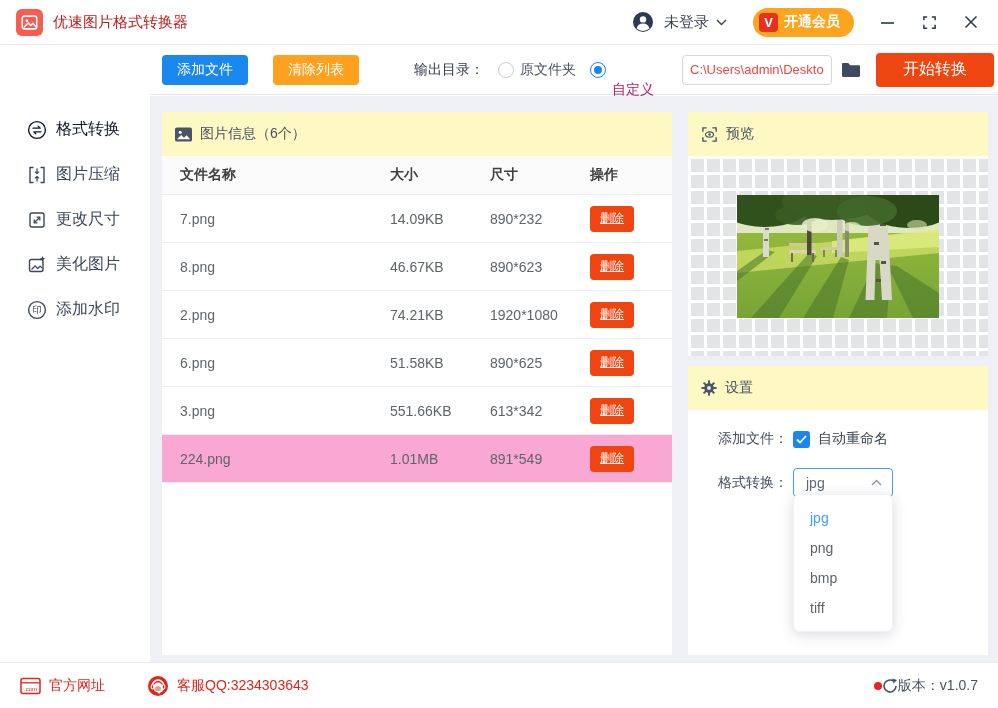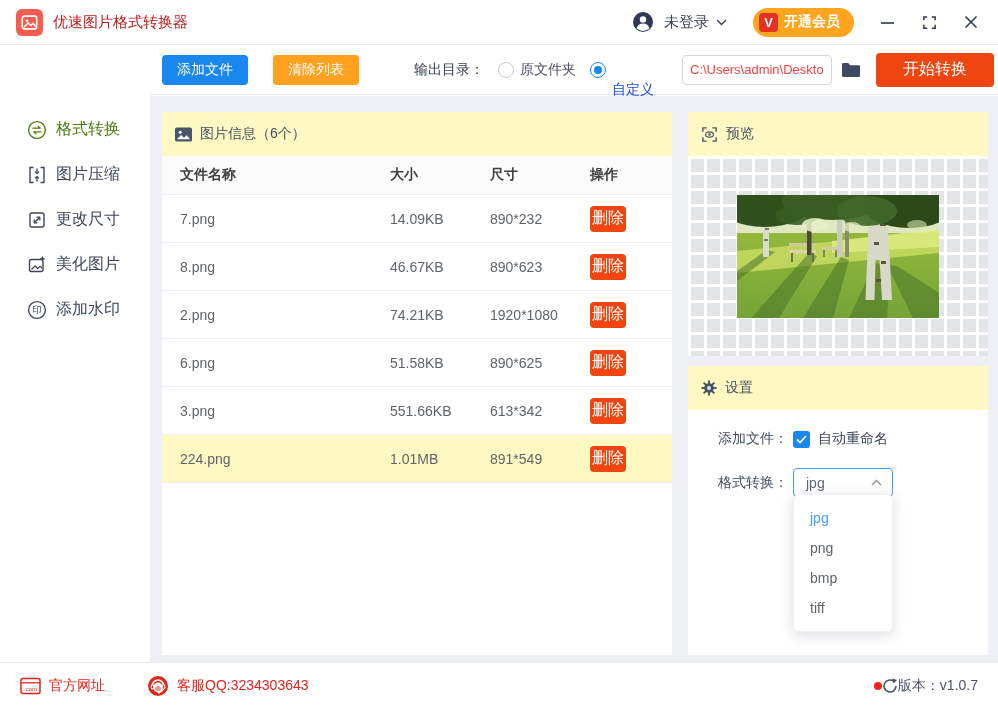--- a/index.html
+++ b/index.html
@@ -25,58 +25,58 @@
   .vip-label { color:#fff; font-size:14px; font-weight:bold; }
   .winctl { margin-left:24px; display:flex; align-items:center; justify-content:center;
     width:18px; height:18px; cursor:pointer; }
 
   
   .sidebar { position:absolute; top:45px; left:0; width:150px; bottom:46px; background:#fff;
     padding-top:62px; }
   .side-item { height:45px; display:flex; align-items:center; gap:9px; padding-left:27px;
     color:#3d4759; font-size:16px; cursor:pointer; }
   .side-item .side-ico { display:flex; align-items:center; }
-  .side-item.active { color:#4d7c0f; }
+  .side-item.active { color:#0f172a; }
 
   
   .toolbar { position:absolute; top:45px; left:150px; right:0; height:50px; background:#fff;
     border-bottom:1px solid #e6e8ee; display:flex; align-items:center; padding:0 4px 0 12px; }
   .btn { border:none; border-radius:4px; color:#fff; font-size:14px; height:30px; padding:0 15px;
     cursor:pointer; font-family:inherit; }
   .btn-blue { background:#1a87ee; }
   .btn-orange { background:#ffa01e; margin-left:25px; }
   .out-group { margin-left:auto; display:flex; align-items:center; }
   .out-label { font-size:14px; color:#333a49; }
   .radio-item { display:flex; align-items:center; gap:6px; margin-left:14px; cursor:pointer; }
   .radio { width:16px; height:16px; border-radius:50%; border:1px solid #c8ccd4; background:#fff; }
   .radio.checked { border:1px solid #1a87ee; display:flex; align-items:center; justify-content:center; }
   .radio.checked::after { content:""; width:8px; height:8px; border-radius:50%; background:#1a87ee; }
   .radio-label { font-size:14px; color:#4a5163; }
-  .radio-item.checked .radio-label { color:#1d4ed8;margin-top:41px; }
+  .radio-item.checked .radio-label { color:#be185d;margin-top:41px; }
   .path-input { width:150px; height:30px; border:1px solid #d4d7de; border-radius:4px;
     font-size:13px; color:#ef4444; padding:0 7px; margin-left:28px; font-family:inherit; }
   .folder-btn { margin-left:9px; background:none; border:none; cursor:pointer; display:flex; }
   .btn-start { background:#ee4511; width:118px; height:34px; font-size:16px; margin-left:15px; }
 
   
   .content-bg { position:absolute; left:150px; top:96px; right:0; bottom:46px; background:#eef0f5; }
 
   
   .table-card { position:absolute; left:162px; top:112px; width:510px; height:543px; background:#fff; }
   .card-header { height:44px; background:#fef9c3; display:flex; align-items:center; gap:8px;
     padding:0 13px; font-size:14px; color:#454f63; }
   .thead { display:grid; grid-template-columns:210px 100px 100px 1fr; align-items:center;
     height:39px; padding-left:18px; background:#fbfbfc; border-bottom:1px solid #ebeef5;
     font-size:14px; font-weight:bold; color:#404040; }
   .trow { display:grid; grid-template-columns:210px 100px 100px 1fr; align-items:center;
     height:48px; padding-left:18px; border-bottom:1px solid #ebeef5; font-size:14px; color:#5f6469;
     cursor:default; }
-  .trow.selected { background:#fef9c3; }
-  .del-btn { width:36px; height:26px; background:#ee4511; border:none; border-radius:4px;
-    color:#fff; font-size:16px; cursor:pointer; font-family:inherit; }
+  .trow.selected { background:#f9a8d4; }
+  .del-btn { width:44px; height:26px; background:#ee4511; border:none; border-radius:4px;
+    color:#fff; font-size:12px; cursor:pointer; font-family:inherit;text-decoration:underline; }
 
   
   .preview-card { position:absolute; left:688px; top:112px; width:300px; height:244px; }
   .checker { height:200px; background-color:#e3e4e6;
     background-image:linear-gradient(to right,#fff 0 3px,transparent 3px),
                      linear-gradient(to bottom,#fff 0 3px,transparent 3px);
     background-size:16px 16px; position:relative; }
   .preview-img { position:absolute; left:49px; top:39px; width:202px; height:123px; display:block; }
 
   .settings-card { position:absolute; left:688px; top:366px; width:300px; height:289px; background:#fff; }

